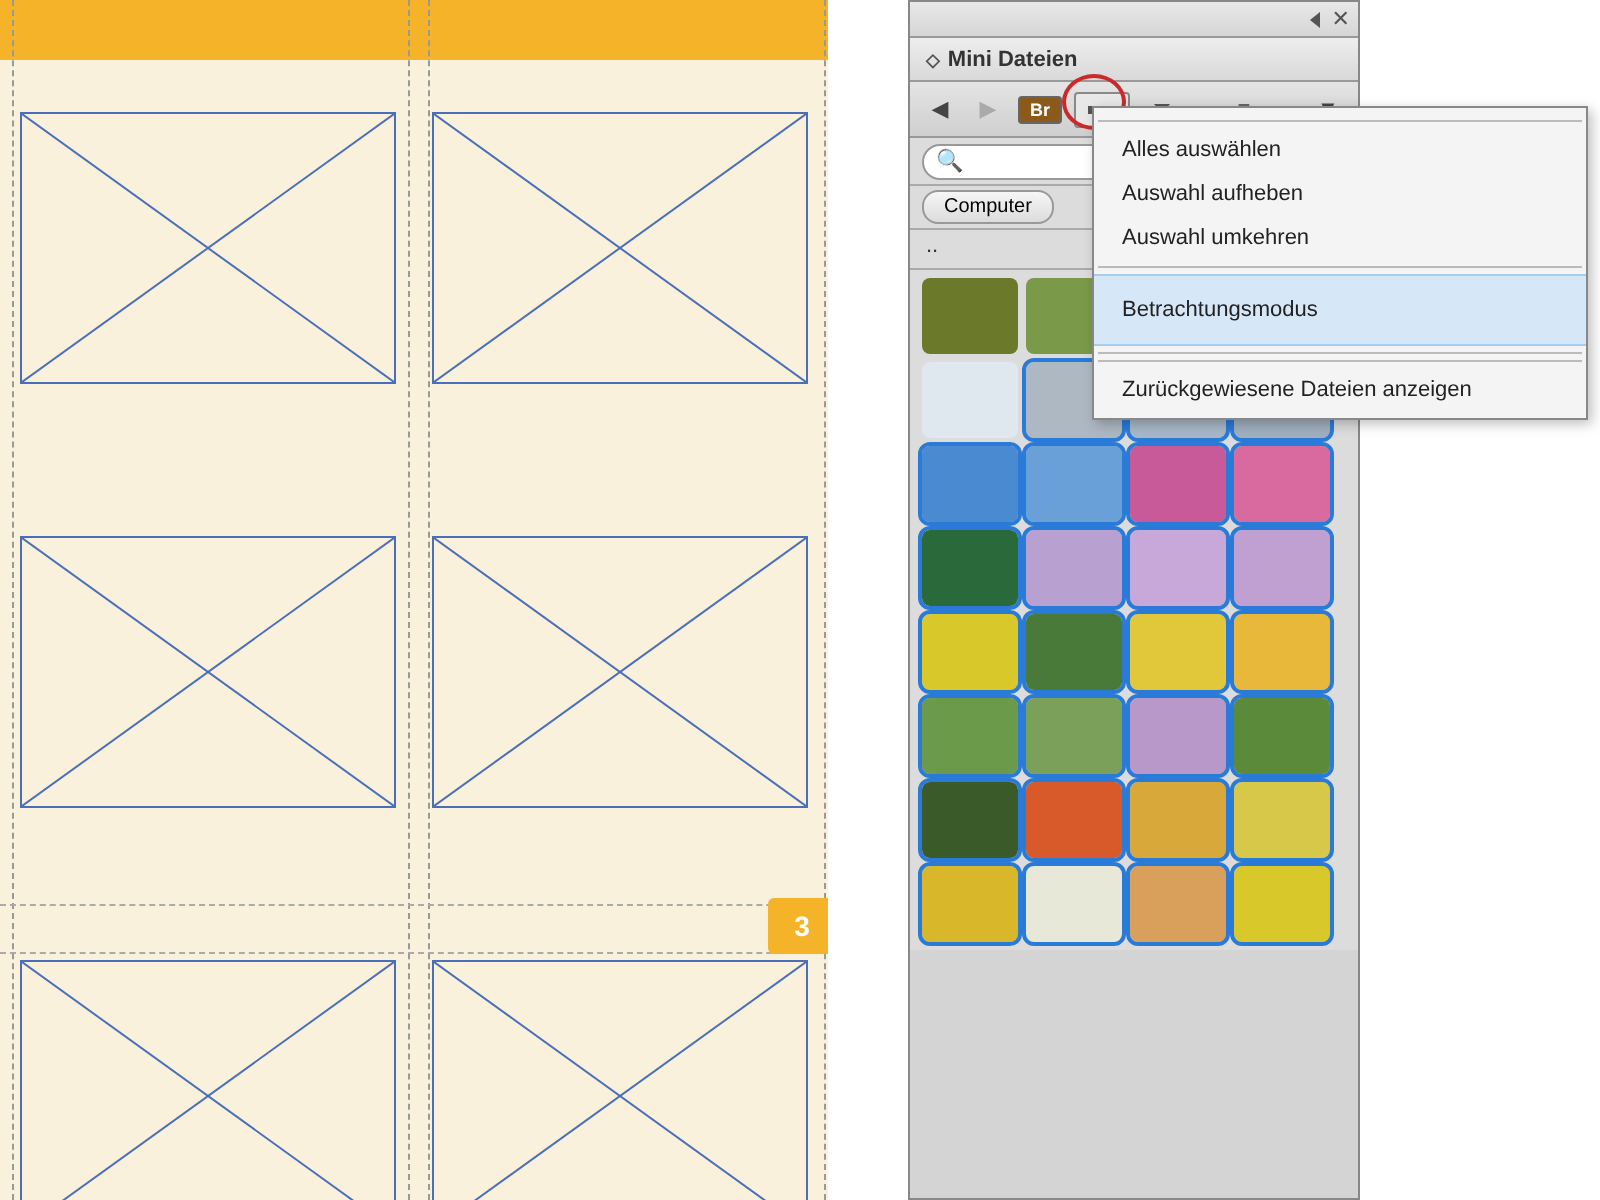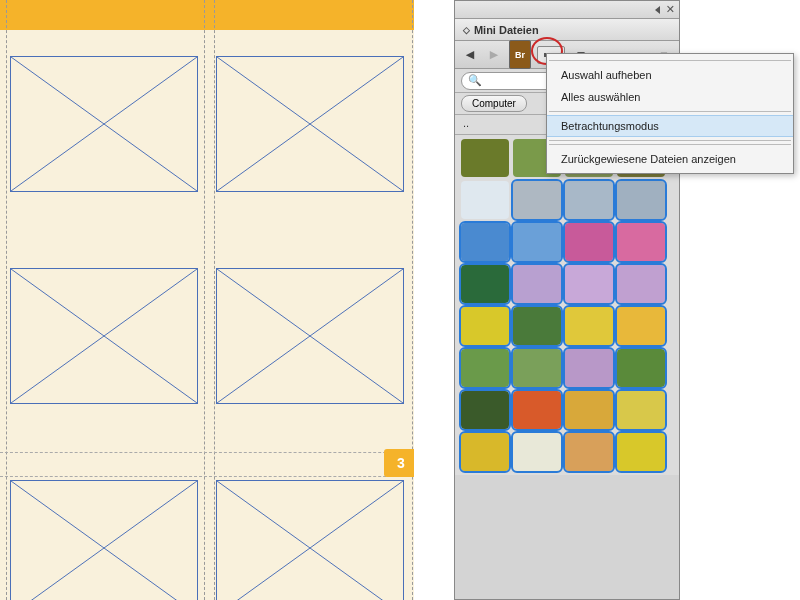--- a/index.html
+++ b/index.html
@@ -12,37 +12,37 @@
   .frame svg { position: absolute; left: 0; top: 0; width: 100%; height: 100%; }
   .page-tab { position: absolute; right: -2px; top: 449px; width: 34px; height: 28px; background: #f5b32a; color: #fff; display: flex; align-items: center; justify-content: center; font-size: 14px; font-weight: bold; border-radius: 3px 0 0 3px; }
   .guide-h { position: absolute; left: 0; right: 0; border-top: 1px dashed #aaa; }
   .ruler-edge { position: absolute; left: 414px; top: 0; bottom: 0; width: 40px; background: #fff; }
   
   .panel { position: absolute; left: 454px; top: 0; width: 226px; height: 600px; background: #d4d4d4; border: 1px solid #888; }
   .panel-topbar { height: 18px; background: linear-gradient(#e8e8e8,#d6d6d6); border-bottom: 1px solid #999; display: flex; align-items: center; justify-content: flex-end; padding: 0 4px; gap: 6px; }
   .panel-tab { height: 22px; background: linear-gradient(#eee,#d9d9d9); border-bottom: 1px solid #999; display: flex; align-items: center; padding: 0 8px; gap: 4px; font-weight: bold; color: #333; }
   .toolbar { height: 28px; background: linear-gradient(#e4e4e4,#cfcfcf); border-bottom: 1px solid #999; display: flex; align-items: center; padding: 0 6px; gap: 6px; position: relative; }
   .tool-btn { width: 18px; height: 18px; display: flex; align-items: center; justify-content: center; color: #444; cursor: pointer; }
-  .br-btn { width: 22px; height: 29px; background: #8b5a1a; color: #fff; font-size: 9px; font-weight: bold; display: flex; align-items: center; justify-content: center; border: 1px solid #666; border-radius: 2px; }
+  .br-btn { width: 22px; height: 14px; background: #8b5a1a; color: #fff; font-size: 9px; font-weight: bold; display: flex; align-items: center; justify-content: center; border: 1px solid #666; border-radius: 2px; }
   .grid-btn { width: 28px; height: 18px; border: 1px solid #888; border-radius: 2px; display: flex; align-items: center; justify-content: center; gap: 1px; background: #e8e8e8; }
   .grid-btn span { width: 4px; height: 4px; background: #555; }
   .red-circle { position: absolute; left: 76px; top: -4px; width: 32px; height: 28px; border: 2px solid #cc2a2a; border-radius: 50%; pointer-events: none; }
   .search-row { height: 24px; border-bottom: 1px solid #aaa; display: flex; align-items: center; padding: 2px 6px; background: #dcdcdc; }
   .search-box { flex: 1; height: 18px; background: #fff; border: 1px solid #999; border-radius: 9px; padding: 0 6px; display: flex; align-items: center; gap: 4px; }
   .search-box input { border: none; outline: none; width: 60px; font-size: 11px; }
   .btn-row { height: 22px; border-bottom: 1px solid #aaa; display: flex; align-items: center; padding: 2px 6px; background: #dcdcdc; }
   .pill-btn { height: 17px; background: linear-gradient(#f6f6f6,#dcdcdc); border: 1px solid #999; border-radius: 8px; padding: 0 10px; font-size: 10px; display: flex; align-items: center; }
   .path-row { height: 20px; border-bottom: 1px solid #aaa; padding: 2px 8px; background: #dcdcdc; font-size: 11px; color: #333; }
   .thumbs { padding: 4px 6px; display: grid; grid-template-columns: repeat(4, 48px); gap: 4px; background: #dcdcdc; overflow: hidden; }
   .thumb { width: 48px; height: 38px; border-radius: 4px; background: #7a9a5a; }
   .thumb.sel { outline: 2px solid #2a7bd8; }
   
   .context-menu { position: absolute; left: 546px; top: 53px; width: 248px; background: #f4f4f4; border: 1px solid #888; box-shadow: 2px 2px 6px rgba(0,0,0,0.25); z-index: 10; padding: 3px 0; }
   .menu-item { height: 22px; display: flex; align-items: center; padding: 0 14px; color: #222; cursor: default; position: relative; }
-  .menu-item.hover { background: #d6e8f7; border-top: 1px solid #a7cdee; border-bottom: 1px solid #a7cdee; height: 22px; }
+  .menu-item.hover { background: #d6e8f7; border-top: 1px solid #a7cdee; border-bottom: 1px solid #a7cdee; height: 36px; }
   .menu-sep { height: 1px; background: #bbb; margin: 3px 2px; }
   .menu-short { margin-left: auto; color: #444; font-size: 10px; }
   .menu-arrow { position: absolute; right: 8px; }
   
   .tri-collapse { width:0;height:0;border-top:4px solid transparent;border-bottom:4px solid transparent;border-right:5px solid #555; display:inline-block; }
   .tri-expand { width:0;height:0;border-left:4px solid transparent;border-right:4px solid transparent;border-top:5px solid #555; display:inline-block; margin-left:2px; }
 </style>
 </head>
 <body>
 
@@ -165,24 +165,27 @@
       <div class="thumb sel" style="background: rgb(216, 184, 42);"></div>
       <div class="thumb sel" style="background: rgb(232, 232, 216);"></div>
       <div class="thumb sel" style="background: rgb(216, 160, 90);"></div>
       <div class="thumb sel" style="background: rgb(216, 200, 42);"></div>
     </div>
 </div>
 
 <div class="context-menu">
   <div class="menu-sep"></div>
   <div class="menu-item">
+      <span>Alles auswählen</span>
+    </div>
+  <div class="menu-item">
       <span>Auswahl aufheben</span>
     </div>
   <div class="menu-item">
-      <span>Alles auswählen</span>
+      <span>Auswahl umkehren</span>
     </div>
   <div class="menu-sep"></div>
   <div class="menu-item hover">
       <span>Betrachtungsmodus</span>
     </div>
   <div class="menu-sep"></div>
   <div class="menu-sep"></div>
   <div class="menu-item">
       <span>Zurückgewiesene Dateien anzeigen</span>
     </div>

